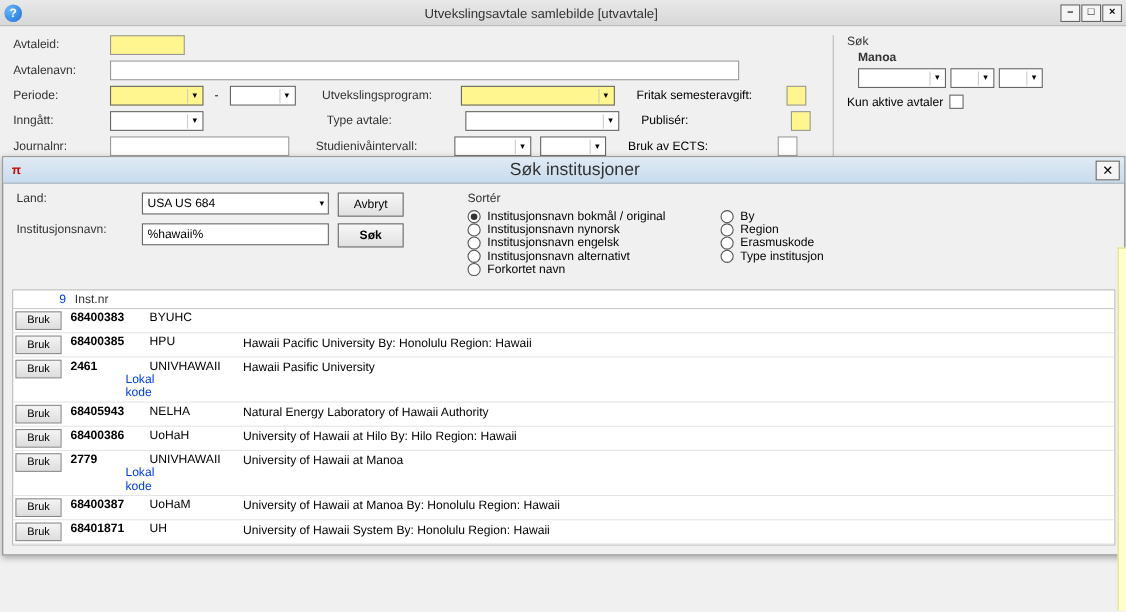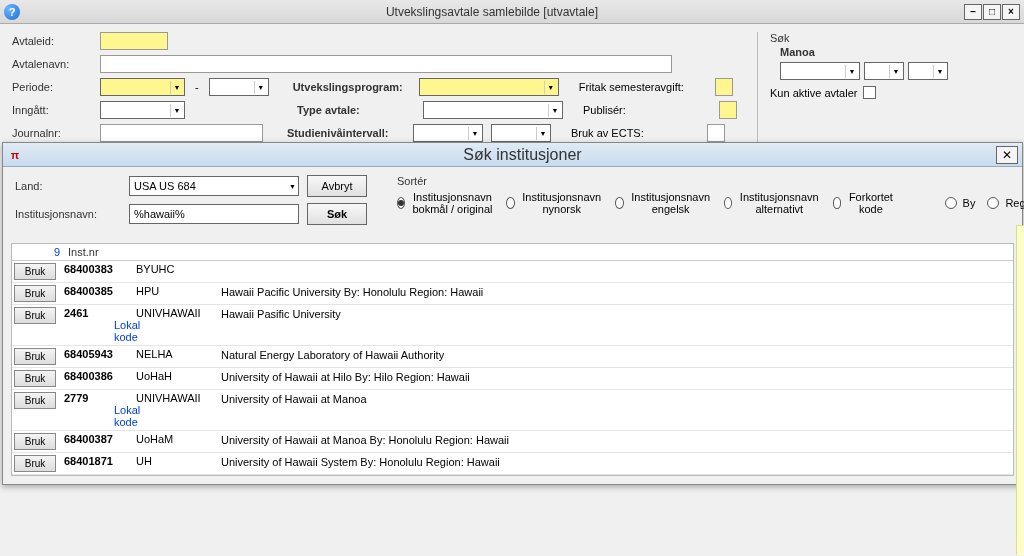--- a/index.html
+++ b/index.html
@@ -38,21 +38,21 @@
 .form-row { display: flex; align-items: center; margin-bottom: 5px; gap: 8px; }
 .form-label { width: 80px; color: #333; }
 .input { border: 1px solid #999; background: #fff; height: 18px; padding: 0 2px; }
 .input.yellow { background: #fff68f; }
 .input.small { width: 68px; }
 .input.xl { width: 572px; }
 .combo { height: 18px; border: 1px solid #666; background: #fff; display: inline-flex; align-items: center; justify-content: space-between; padding: 0 1px 0 3px; }
 .combo.yellow { background: #fff68f; }
 .combo .arrow { width: 13px; height: 13px; margin-left: 2px; display: flex; align-items: center; justify-content: center; font-size: 7px; border-left: 1px solid #ccc; }
 .dash { padding: 0 2px; }
-.sublabel { width: 118px; color: #333; font-weight: bold; }
+.sublabel { width: 118px; color: #333; }
 .small-box { width: 18px; height: 18px; border: 1px solid #999; background: #fff; }
 .small-box.yellow { background: #fff68f; }
 
 .form-right {
   border-left: 1px solid #bbb;
   padding-left: 12px;
   width: 305px;
 }
 .group-title { font-size: 11px; color: #333; margin-bottom: 2px; }
 .group-subtitle { font-weight: bold; color: #333; margin-bottom: 4px; margin-left: 10px; }
@@ -76,36 +76,36 @@
   height: 24px;
   display: flex; align-items: center;
   position: relative;
 }
 .dlg-title .icon { width: 16px; height: 16px; margin-left: 4px; display: flex; align-items: center; justify-content: center; color: #c00; font-weight: bold; }
 .dlg-title .t { flex: 1; text-align: center; font-size: 16px; color: #333; }
 .dlg-title .close { position: absolute; right: 4px; width: 22px; height: 18px; border: 1px solid #666; background: #f5f5f5; display: flex; align-items: center; justify-content: center; cursor: pointer; font-size: 12px; }
 
 .dlg-body { padding: 8px 12px; display: flex; gap: 30px; }
 .dlg-left { width: 380px; }
-.dlg-row { display: flex; align-items: center; gap: 8px; margin-bottom: 6px; }
+.dlg-row { display: flex; align-items: flex-start; gap: 8px; margin-bottom: 6px; }
 .dlg-label { width: 106px; color: #333; }
 .dlg-combo { width: 170px; height: 20px; border: 1px solid #666; background: #fff; display: flex; align-items: center; justify-content: space-between; padding: 0 2px 0 4px; }
 .dlg-combo .arrow { font-size: 7px; }
 .dlg-input { width: 170px; height: 20px; border: 1px solid #666; background: #fff; padding: 0 4px; }
 .btn {
   height: 22px; padding: 0 10px;
   border: 1px solid #666; background: linear-gradient(#f8f8f8, #e0e0e0);
   cursor: pointer; min-width: 60px; text-align: center;
   display: inline-flex; align-items: center; justify-content: center;
 }
 
 .dlg-right { flex: 1; }
 .sort-title { color: #333; margin-bottom: 4px; }
 .radio-cols { display: flex; gap: 50px; }
-.radio-col { display: flex; flex-direction: row; gap: 12px; text-align: center; }
+.radio-col { display: flex; flex-direction: column; gap: 0; text-align: center; }
 .radio-item { display: flex; align-items: center; gap: 6px; }
 .radio {
   width: 12px; height: 12px; border-radius: 50%;
   border: 1px solid #555; display: flex; align-items: center; justify-content: center;
   background: #fff;
 }
 .radio.checked::after { content: ""; width: 6px; height: 6px; border-radius: 50%; background: #333; }
 
 .grid-wrap { border: 1px solid #bbb; margin: 4px 8px 8px 8px; background: #fff; }
 .grid-head { display: flex; border-bottom: 1px solid #ccc; padding: 2px 0; }
@@ -270,21 +270,21 @@
             <div class="radio-item">
               <span class="radio "></span>
               <span>Institusjonsnavn engelsk</span>
             </div>
             <div class="radio-item">
               <span class="radio "></span>
               <span>Institusjonsnavn alternativt</span>
             </div>
             <div class="radio-item">
               <span class="radio "></span>
-              <span>Forkortet kode</span>
+              <span>Forkortet navn</span>
             </div>
           </div>
         <div class="radio-col" id="sort-right">
             <div class="radio-item">
               <span class="radio"></span>
               <span>By</span>
             </div>
             <div class="radio-item">
               <span class="radio"></span>
               <span>Region</span>

